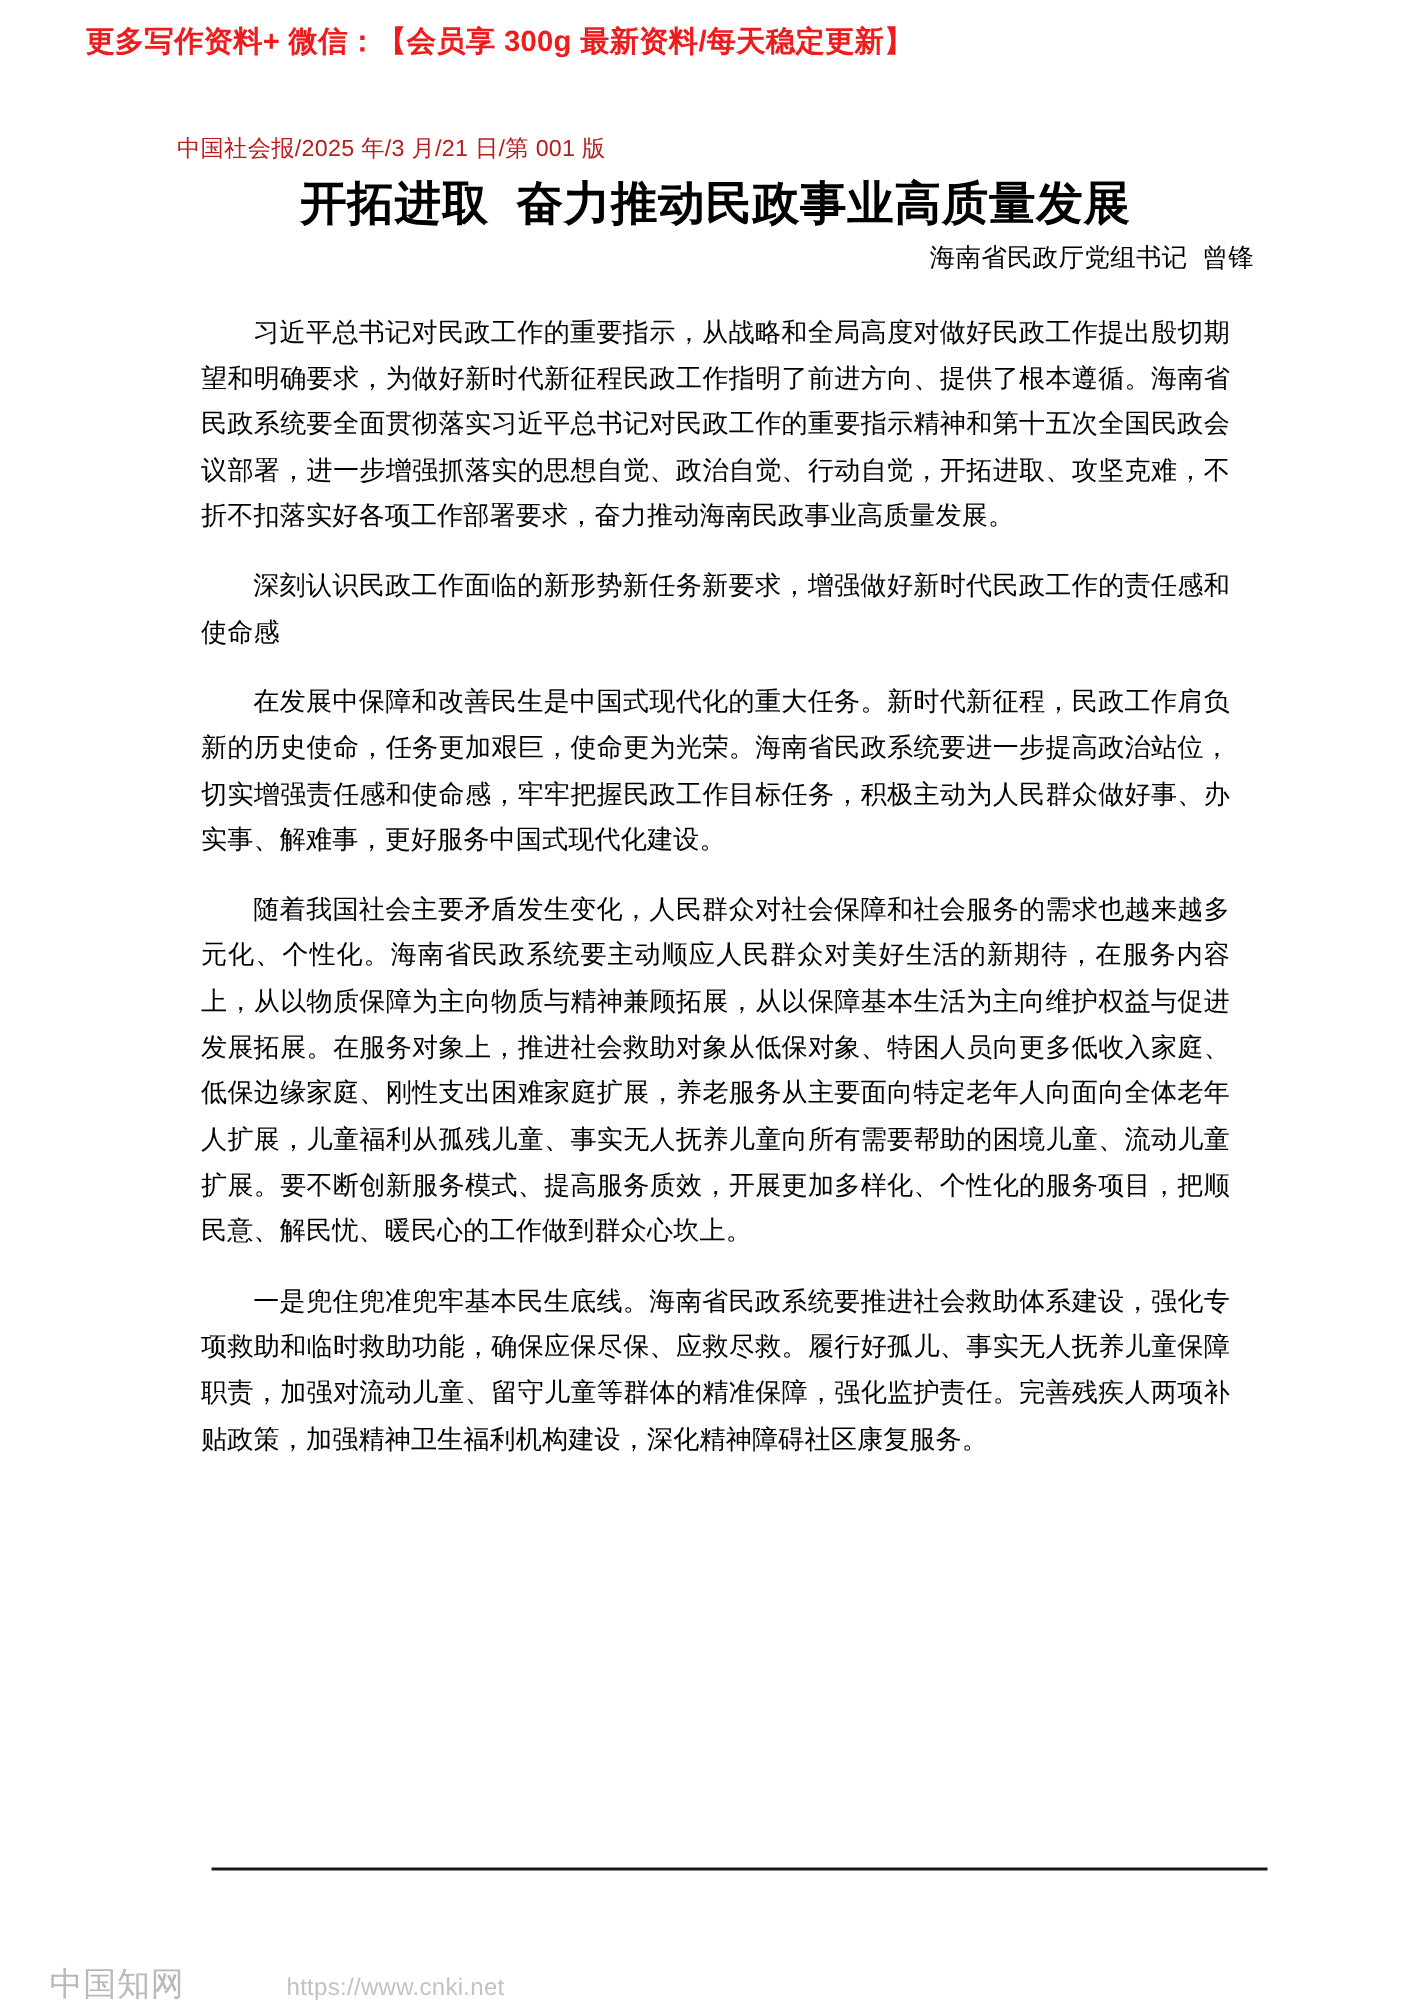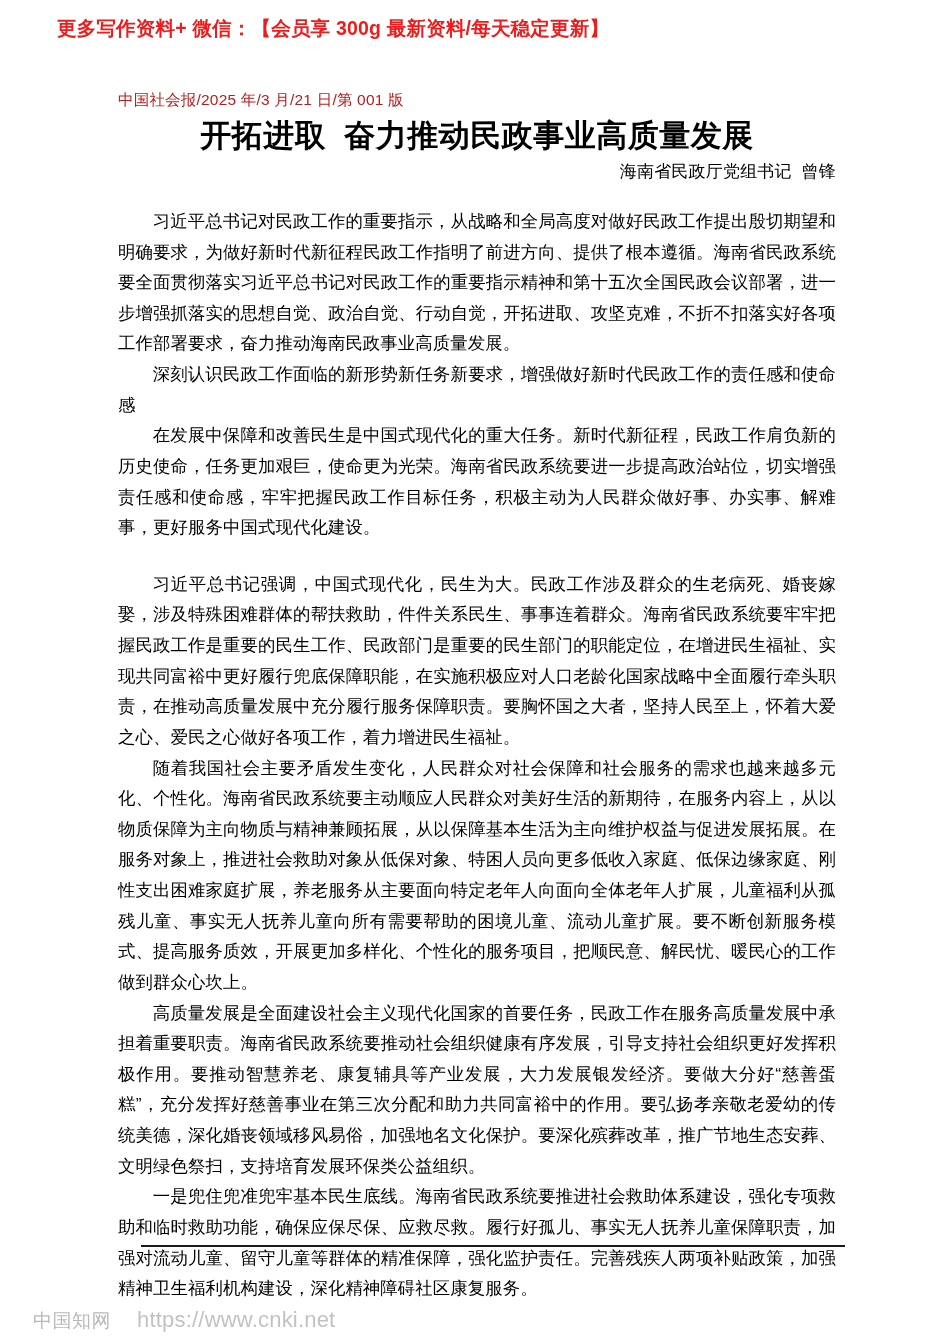--- a/index.html
+++ b/index.html
@@ -71,21 +71,21 @@
   .byline {
     text-align: right;
     font-size: 17px;
     line-height: 1.4;
     margin-bottom: 22px;
     white-space: pre;
     letter-spacing: 0.2px;
   }
 
   .body-text p {
-    margin: 0;
+    margin: 16px;
     font-size: 17.4px;
     line-height: 1.76;
     text-align: justify;
     text-justify: inter-ideograph;
     text-indent: 2em;
     letter-spacing: 0.1px;
   }
   .body-text p.gap-before {
     margin-top: 26px;
   }
@@ -104,28 +104,29 @@
     position: absolute;
     left: 33px;
     top: 1283px;
     display: flex;
     align-items: baseline;
     gap: 26px;
     color: #b9b9b9;
     white-space: nowrap;
   }
   .watermark .wm-name {
-    font-size: 19px;
+    font-size: 22px;
     letter-spacing: 0.5px;
     margin-top: 25px;
   }
   .watermark .wm-url {
-    font-size: 22px;
+    font-size: 16px;
     letter-spacing: 0.2px;
     color: #c2c2c2;
+    margin-left: 42px;
   }
 </style>
 </head>
 <body>
 
 <div class="page">
 
   <div class="promo-banner">
     <span class="promo-text">更多写作资料+ 微信：【会员享 300g 最新资料/每天稳定更新】</span>
   </div>
@@ -135,23 +136,21 @@
     <div class="masthead">中国社会报/2025 年/3 月/21 日/第 001 版</div>
 
     <div class="headline">开拓进取  奋力推动民政事业高质量发展</div>
 
     <div class="byline">海南省民政厅党组书记  曾锋</div>
 
     <div class="body-text">
       <p>习近平总书记对民政工作的重要指示，从战略和全局高度对做好民政工作提出殷切期望和明确要求，为做好新时代新征程民政工作指明了前进方向、提供了根本遵循。海南省民政系统要全面贯彻落实习近平总书记对民政工作的重要指示精神和第十五次全国民政会议部署，进一步增强抓落实的思想自觉、政治自觉、行动自觉，开拓进取、攻坚克难，不折不扣落实好各项工作部署要求，奋力推动海南民政事业高质量发展。</p>
       <p>深刻认识民政工作面临的新形势新任务新要求，增强做好新时代民政工作的责任感和使命感</p>
       <p>在发展中保障和改善民生是中国式现代化的重大任务。新时代新征程，民政工作肩负新的历史使命，任务更加艰巨，使命更为光荣。海南省民政系统要进一步提高政治站位，切实增强责任感和使命感，牢牢把握民政工作目标任务，积极主动为人民群众做好事、办实事、解难事，更好服务中国式现代化建设。</p>
-      <p class="gap-before">习近平总书记强调，中国式现代化，民生为大。民政工作涉及群众的生老病死、婚丧嫁娶，涉及特殊困难群体的帮扶救助，件件关系民生、事事连着群众。海南省民政系统要牢牢把握民政工作是重要的民生工作、民政部门是重要的民生部门的职能定位，在增进民生福祉、实现共同富裕中更好履行兜底保障职能，在实施积极应对人口老龄化国家战略中全面履行牵头职责，在推动高质量发展中充分履行服务保障职责。要胸怀国之大者，坚持人民至上，怀着大爱之心、爱民之心做好各项工作，着力增进民生福祉。</p>
       <p>随着我国社会主要矛盾发生变化，人民群众对社会保障和社会服务的需求也越来越多元化、个性化。海南省民政系统要主动顺应人民群众对美好生活的新期待，在服务内容上，从以物质保障为主向物质与精神兼顾拓展，从以保障基本生活为主向维护权益与促进发展拓展。在服务对象上，推进社会救助对象从低保对象、特困人员向更多低收入家庭、低保边缘家庭、刚性支出困难家庭扩展，养老服务从主要面向特定老年人向面向全体老年人扩展，儿童福利从孤残儿童、事实无人抚养儿童向所有需要帮助的困境儿童、流动儿童扩展。要不断创新服务模式、提高服务质效，开展更加多样化、个性化的服务项目，把顺民意、解民忧、暖民心的工作做到群众心坎上。</p>
-      <p>高质量发展是全面建设社会主义现代化国家的首要任务，民政工作在服务高质量发展中承担着重要职责。海南省民政系统要推动社会组织健康有序发展，引导支持社会组织更好发挥积极作用。要推动智慧养老、康复辅具等产业发展，大力发展银发经济。要做大分好“慈善蛋糕”，充分发挥好慈善事业在第三次分配和助力共同富裕中的作用。要弘扬孝亲敬老爱幼的传统美德，深化婚丧领域移风易俗，加强地名文化保护。要深化殡葬改革，推广节地生态安葬、文明绿色祭扫，支持培育发展环保类公益组织。</p>
       <p>一是兜住兜准兜牢基本民生底线。海南省民政系统要推进社会救助体系建设，强化专项救助和临时救助功能，确保应保尽保、应救尽救。履行好孤儿、事实无人抚养儿童保障职责，加强对流动儿童、留守儿童等群体的精准保障，强化监护责任。完善残疾人两项补贴政策，加强精神卫生福利机构建设，深化精神障碍社区康复服务。</p>
     </div>
 
   </div>
 
   <div class="bottom-rule"></div>
 
   <div class="watermark">
     <span class="wm-name">中国知网</span>
     <span class="wm-url">https://www.cnki.net</span>

